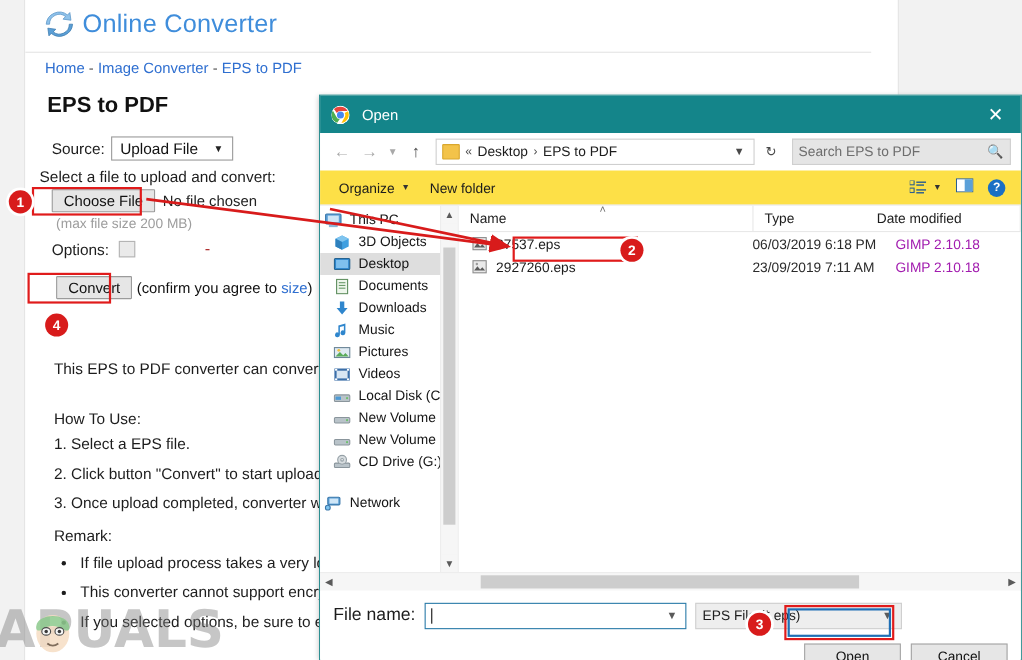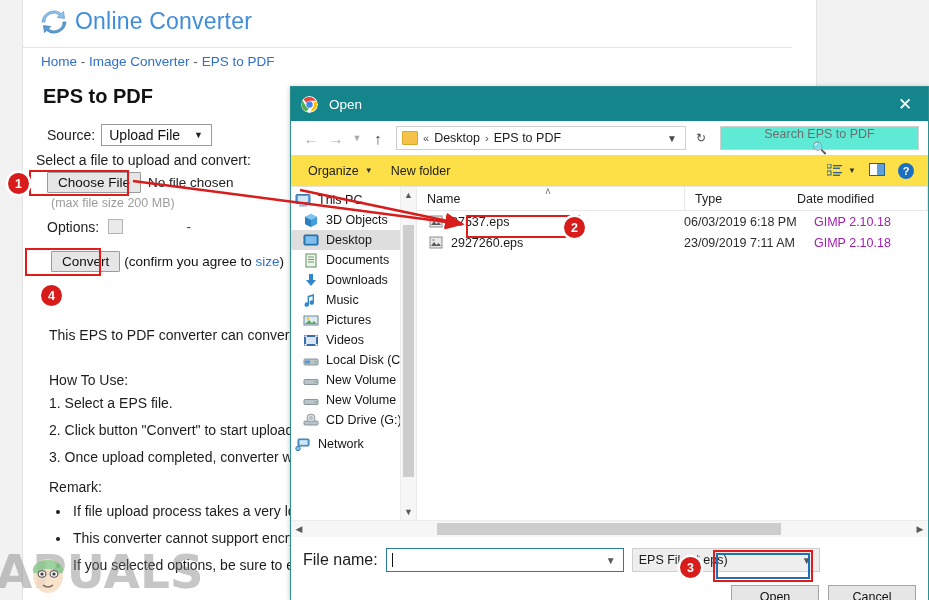--- a/index.html
+++ b/index.html
@@ -98,22 +98,22 @@
   #addressbar{
     flex:1;height:22px;border:1px solid #cfcfcf;background:#fff;display:flex;align-items:center;
     margin-left:4px;padding:0 2px 0 5px;gap:5px;
   }
   .folder-chip{width:14px;height:12px;background:#f3c34a;border:1px solid #d9a72e;border-radius:1px;flex:0 0 auto;}
   .crumb{font-size:12.5px;color:#1c1c1c;}
   .crumb-sep{font-size:11px;color:#4a4a4a;}
   .addr-caret{font-size:10px;color:#4a4a4a;margin-left:auto;padding:0 6px;}
   #btn-refresh{width:24px;height:22px;display:flex;align-items:center;justify-content:center;font-size:12px;color:#4a4a4a;}
   #searchbox{
-    width:187px;height:22px;border:1px solid #cfcfcf;background:#5eead4;display:flex;align-items:center;
-    margin-left:4px;padding:0 5px;flex-direction:column;
+    width:187px;height:22px;border:1px solid #cfcfcf;background:#e5e5e5;display:flex;align-items:center;
+    margin-left:4px;padding:0 5px;
   }
   #search-ph{font-size:12.5px;color:#6e6e6e;flex:1;}
   .mag{font-size:12px;color:#3b3b3b;}
 
   #toolbar{height:31px;display:flex;align-items:center;padding:0 8px;background:#fde047;}
   .tb-item{font-size:12.5px;color:#1c1c1c;padding:3px 9px;display:flex;align-items:center;gap:6px;}
   .tb-caret{font-size:8px;color:#333;}
   .tb-right{margin-left:auto;display:flex;align-items:center;gap:13px;padding-right:6px;}
   .viewicon{display:flex;align-items:center;gap:6px;}
   .help-circle{
@@ -439,21 +439,21 @@
       <div class="tree-item">
         <span class="ti-icon">
           <svg viewBox="0 0 16 15" width="16" height="15">
               <rect x="1" y="8" width="14" height="4" rx="1" fill="#b9c3c9" stroke="#8a959c"></rect>
               <circle cx="8" cy="5" r="4" fill="#d8dde0" stroke="#95a0a6"></circle>
               <circle cx="8" cy="5" r="1.2" fill="#fff" stroke="#95a0a6"></circle>
             </svg>
         </span>
         <span>CD Drive (G:)</span>
       </div>
-      <div class="tree-item root" style="margin-top:4px;">
+      <div class="tree-item root" style="margin-top:17px;">
         <span class="ti-icon">
           <svg viewBox="0 0 16 15" width="16" height="15">
               <rect x="3" y="2" width="11" height="7" rx="1" fill="#5b9fd6" stroke="#3a78ab"></rect>
               <rect x="4.5" y="3.2" width="8" height="4.6" fill="#cfe6f7"></rect>
               <circle cx="3" cy="11.5" r="2.2" fill="#7fc4ef" stroke="#3a78ab"></circle>
             </svg>
         </span>
         <span>Network</span>
       </div>
     </div>

